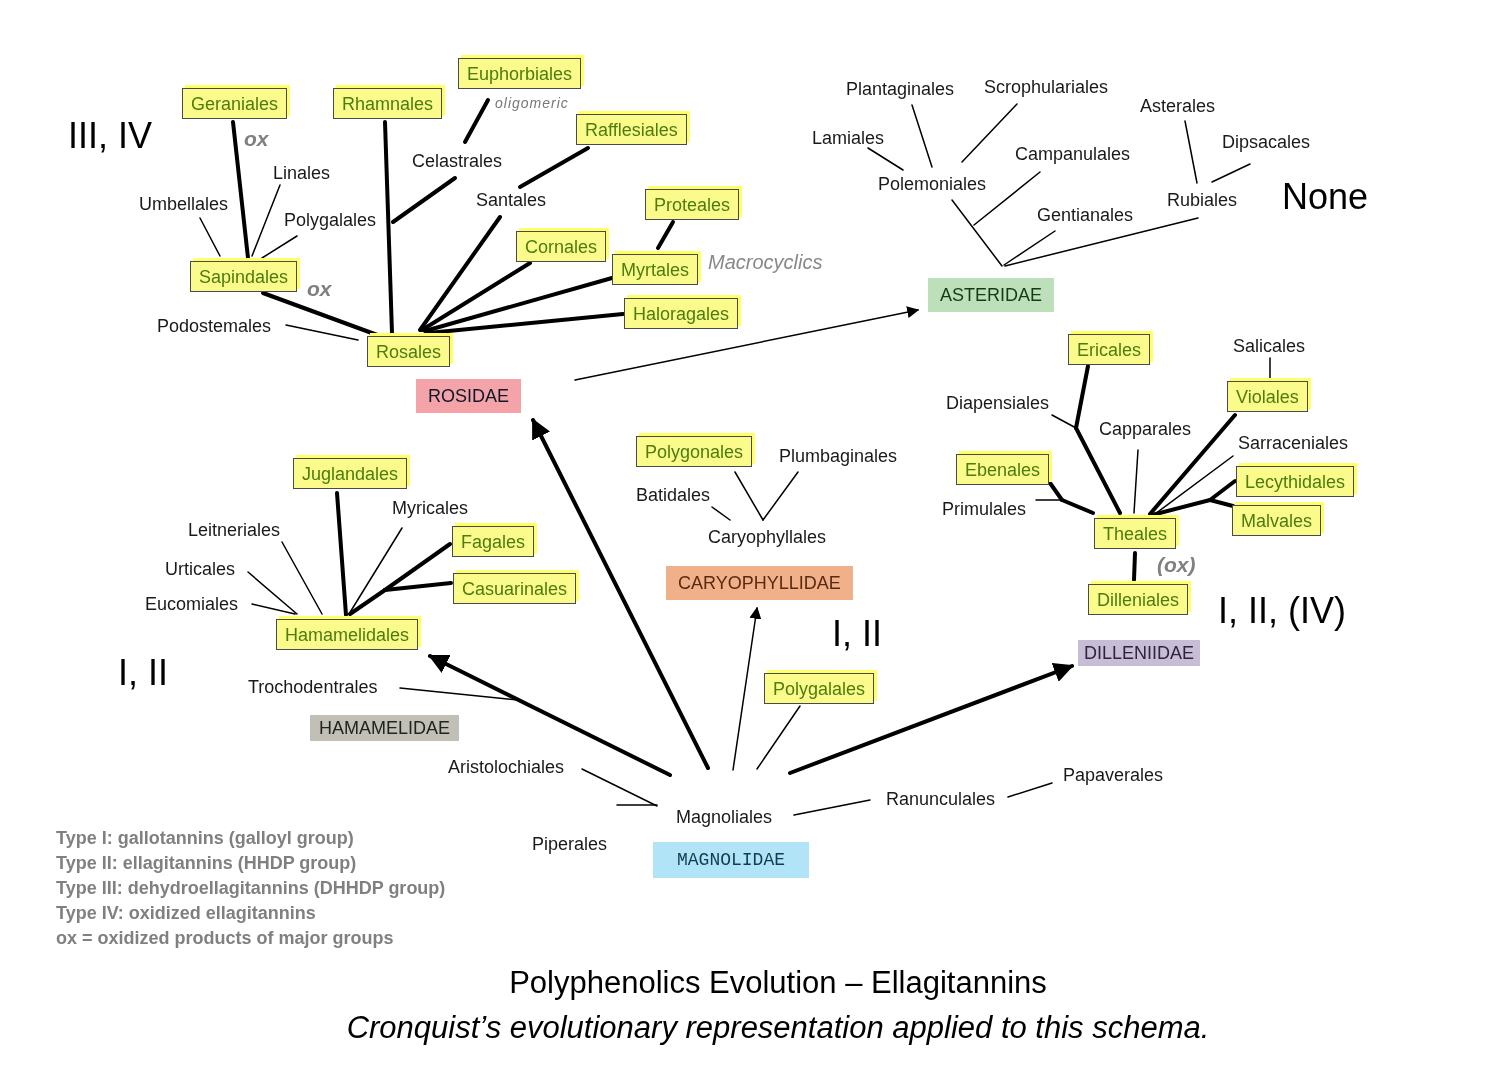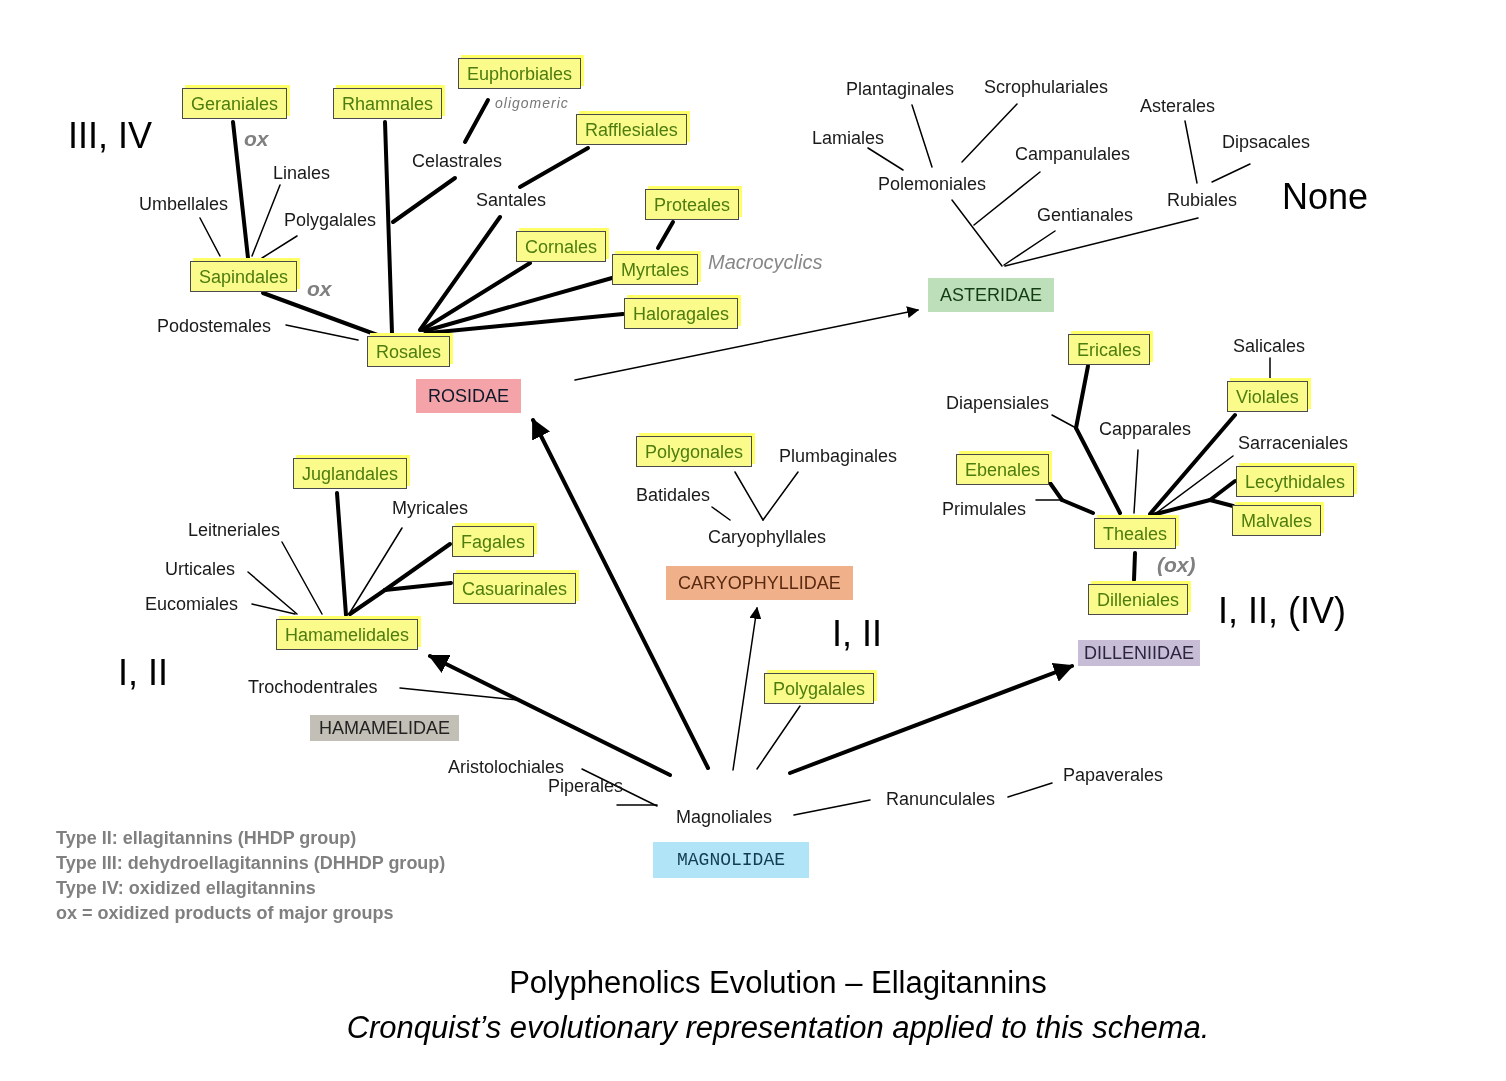--- a/index.html
+++ b/index.html
@@ -171,27 +171,28 @@
 <div class="node" style="left:165px;top:560px;">Urticales</div>
 <div class="box" style="left:453px;top:573px;">Casuarinales</div>
 <div class="node" style="left:145px;top:595px;">Eucomiales</div>
 <div class="box" style="left:276px;top:619px;">Hamamelidales</div>
 <div class="roman" style="left:118px;top:652px;">I, II</div>
 <div class="node" style="left:248px;top:678px;">Trochodentrales</div>
 <div class="sub hamamelidae" style="left:278px;top:715px;padding:4px 9px;margin-left:32px;">HAMAMELIDAE</div>
 
 <div class="box" style="left:764px;top:673px;">Polygalales</div>
 <div class="node" style="left:448px;top:758px;">Aristolochiales</div>
-<div class="node" style="left:532px;top:777px;margin-left:16px;">Piperales</div>
+<div class="node" style="left:532px;top:835px;">Piperales</div>
 <div class="node" style="left:676px;top:808px;">Magnoliales</div>
 <div class="node" style="left:886px;top:790px;">Ranunculales</div>
 <div class="node" style="left:1063px;top:766px;">Papaverales</div>
 <div class="sub magnol" style="left:653px;top:842px;padding:9px 24px;font-family:Liberation Mono, monospace;">MAGNOLIDAE</div>
 
 <div class="legend">
+  <div>Type I: gallotannins (galloyl group)</div>
   <div>Type II: ellagitannins (HHDP group)</div>
   <div>Type III: dehydroellagitannins (DHHDP group)</div>
   <div>Type IV: oxidized ellagitannins</div>
   <div>ox = oxidized products of major groups</div>
 </div>
 
 <div class="title" style="top:965px;">Polyphenolics Evolution – Ellagitannins</div>
 <div class="title subtitle" style="top:1010px;">Cronquist’s evolutionary representation applied to this schema.</div>
 
 </body></html>

